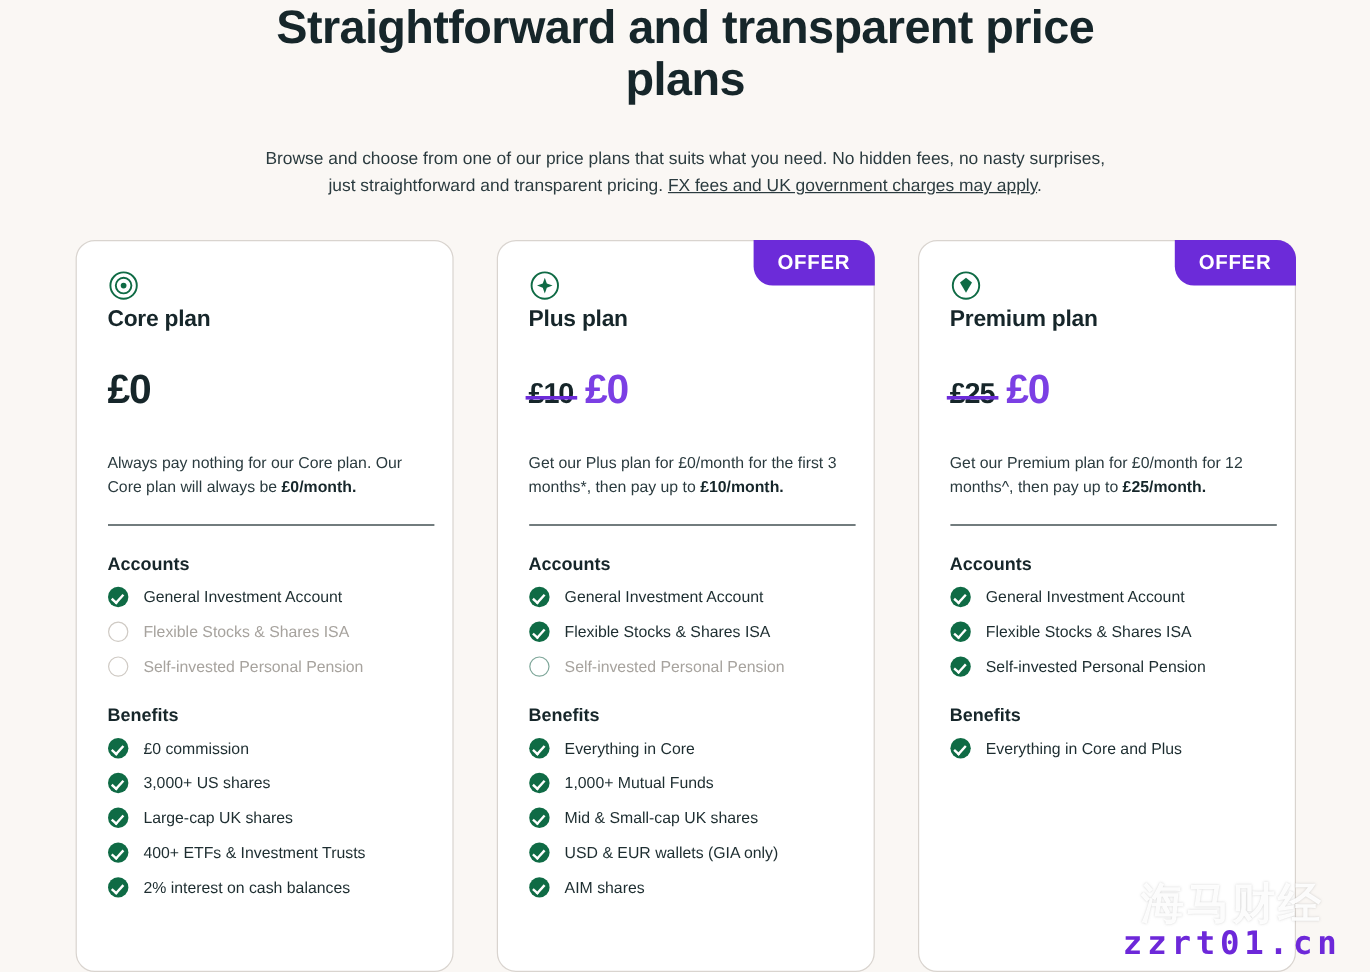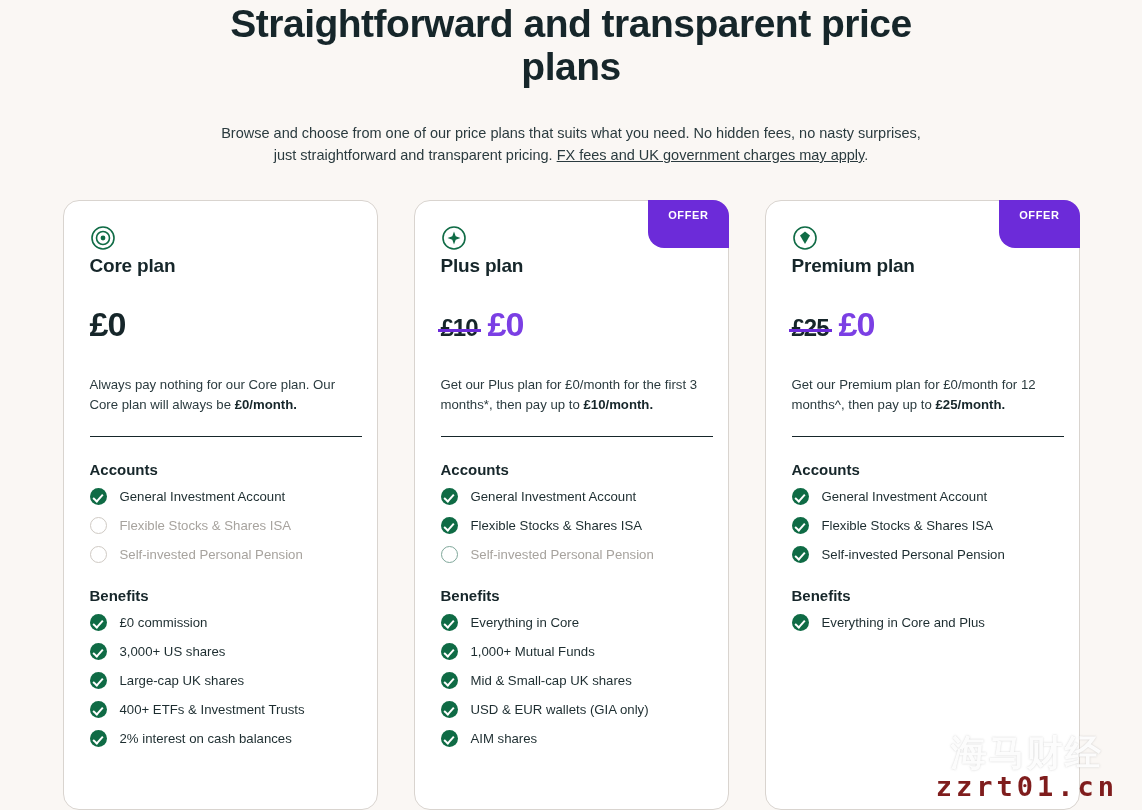--- a/index.html
+++ b/index.html
@@ -67,24 +67,24 @@
     padding: 24px 26px 0 26px;
     overflow: visible;
   }
 
   .offer-badge {
     position: absolute;
     top: -1px;
     right: -1px;
     background: #6c2bd9;
     color: #ffffff;
-    font-size: 11px;
+    font-size: 17px;
     font-weight: 700;
     letter-spacing: 0.6px;
-    padding: 10px 20px 27px 20px;
+    padding: 10px 20px 11px 20px;
     border-radius: 0 16px 0 16px;
     line-height: 1;
   }
 
   .plan-icon {
     width: 26px; height: 26px;
     margin-bottom: 14px;
   }
   .plan-name {
     font-size: 19px;
@@ -193,21 +193,21 @@
     font-size: 36px;
     font-weight: 700;
     color: rgba(255,255,255,0.92);
     letter-spacing: 2px;
     text-shadow: 0 0 2px rgba(120,120,120,0.35);
     line-height: 38px;
   }
   .wm-bot {
     font-size: 27px;
     font-weight: 700;
-    color: #7f1d1d;
+    color: #6d28d9;
     letter-spacing: 4px;
     line-height: 30px;
     font-family: "DejaVu Sans Mono", monospace;
   }
 </style>
 </head>
 <body>
 
 <div class="page">
 

